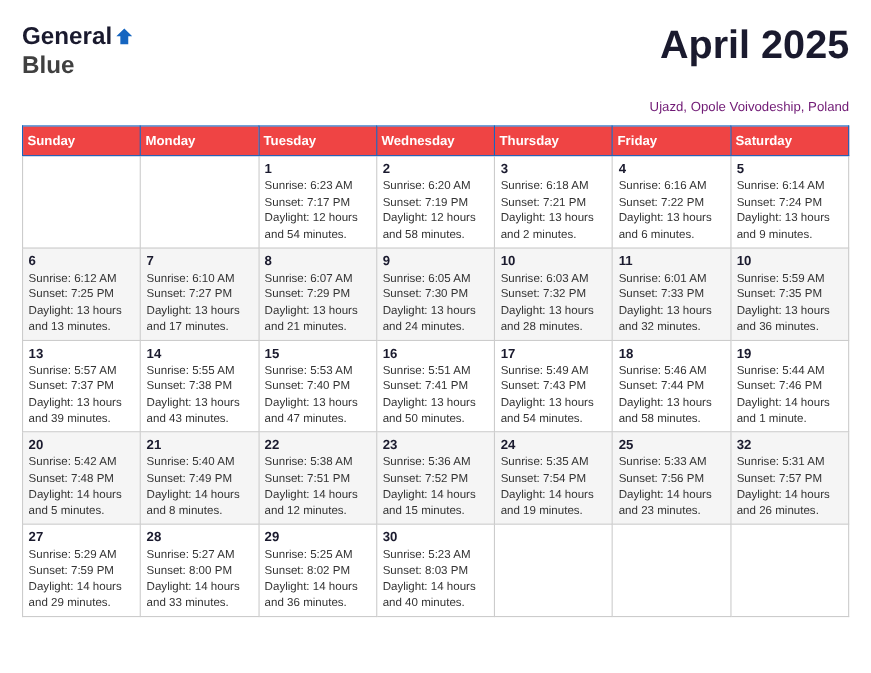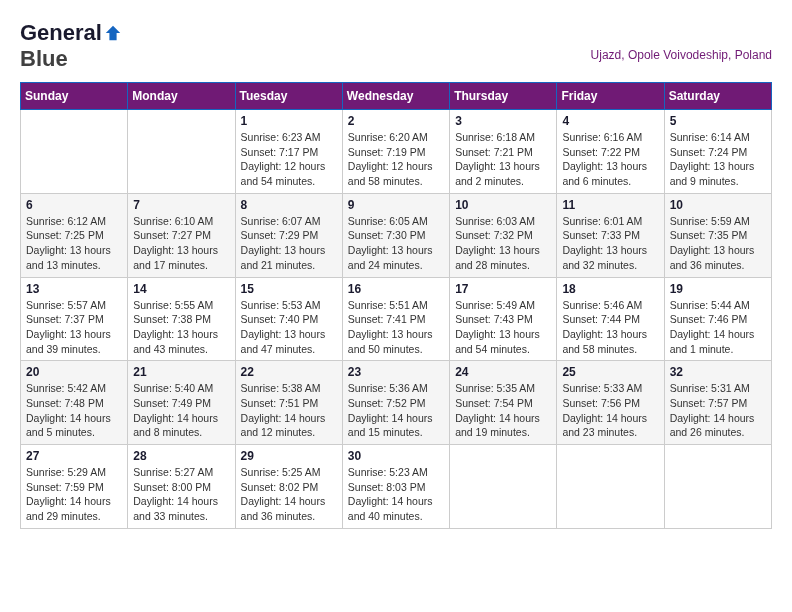--- a/index.html
+++ b/index.html
@@ -53,21 +53,21 @@
       font-size: 12px;
       color: #701a75;
       margin-top: 28px;
     }
     .calendar {
       width: 100%;
       border-collapse: collapse;
       font-size: 11px;
     }
     .calendar th {
-      background-color: #701a75;
+      background-color: #ef4444;
       color: #fff;
       padding: 6px 4px;
       text-align: left;
       font-size: 12px;
       font-weight: bold;
       border: 1px solid #1565C0;
     }
     .calendar td {
       vertical-align: top;
       padding: 4px 5px;
@@ -105,20 +105,21 @@
   <div class="logo">
     <div class="logo-text">
       <span class="logo-general">General</span>
       <svg class="logo-icon" viewBox="0 0 20 20">
         <polygon points="10,2 18,10 14,10 14,18 6,18 6,10 2,10" fill="#1565C0"></polygon>
       </svg>
     </div>
     <span class="logo-blue">Blue</span>
   </div>
   <div class="title-section">
+    <div class="month-title">April 2025</div>
     <div class="subtitle">Ujazd, Opole Voivodeship, Poland</div>
   </div>
 </div>
 
 <table class="calendar">
   <thead>
     <tr>
     <th>Sunday</th>
         <th>Monday</th>
         <th>Tuesday</th>

